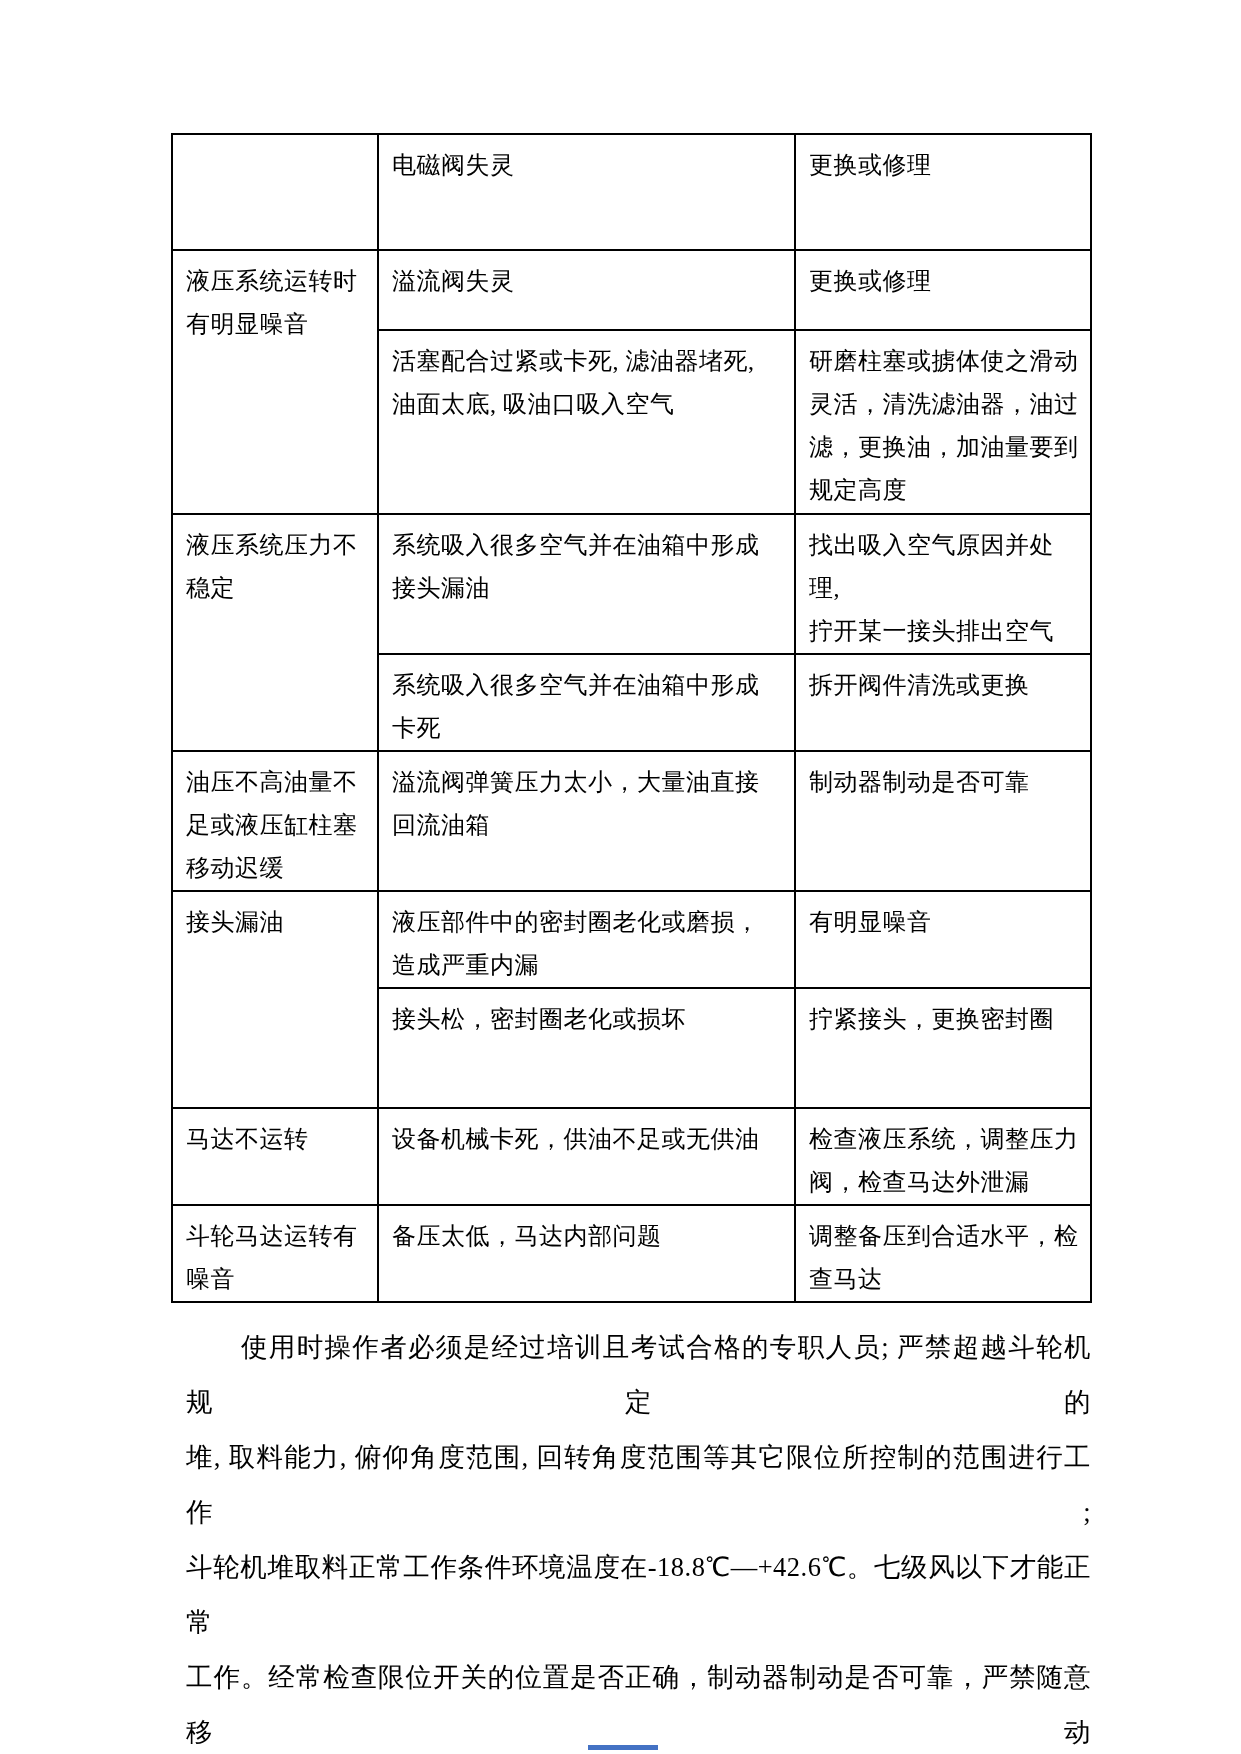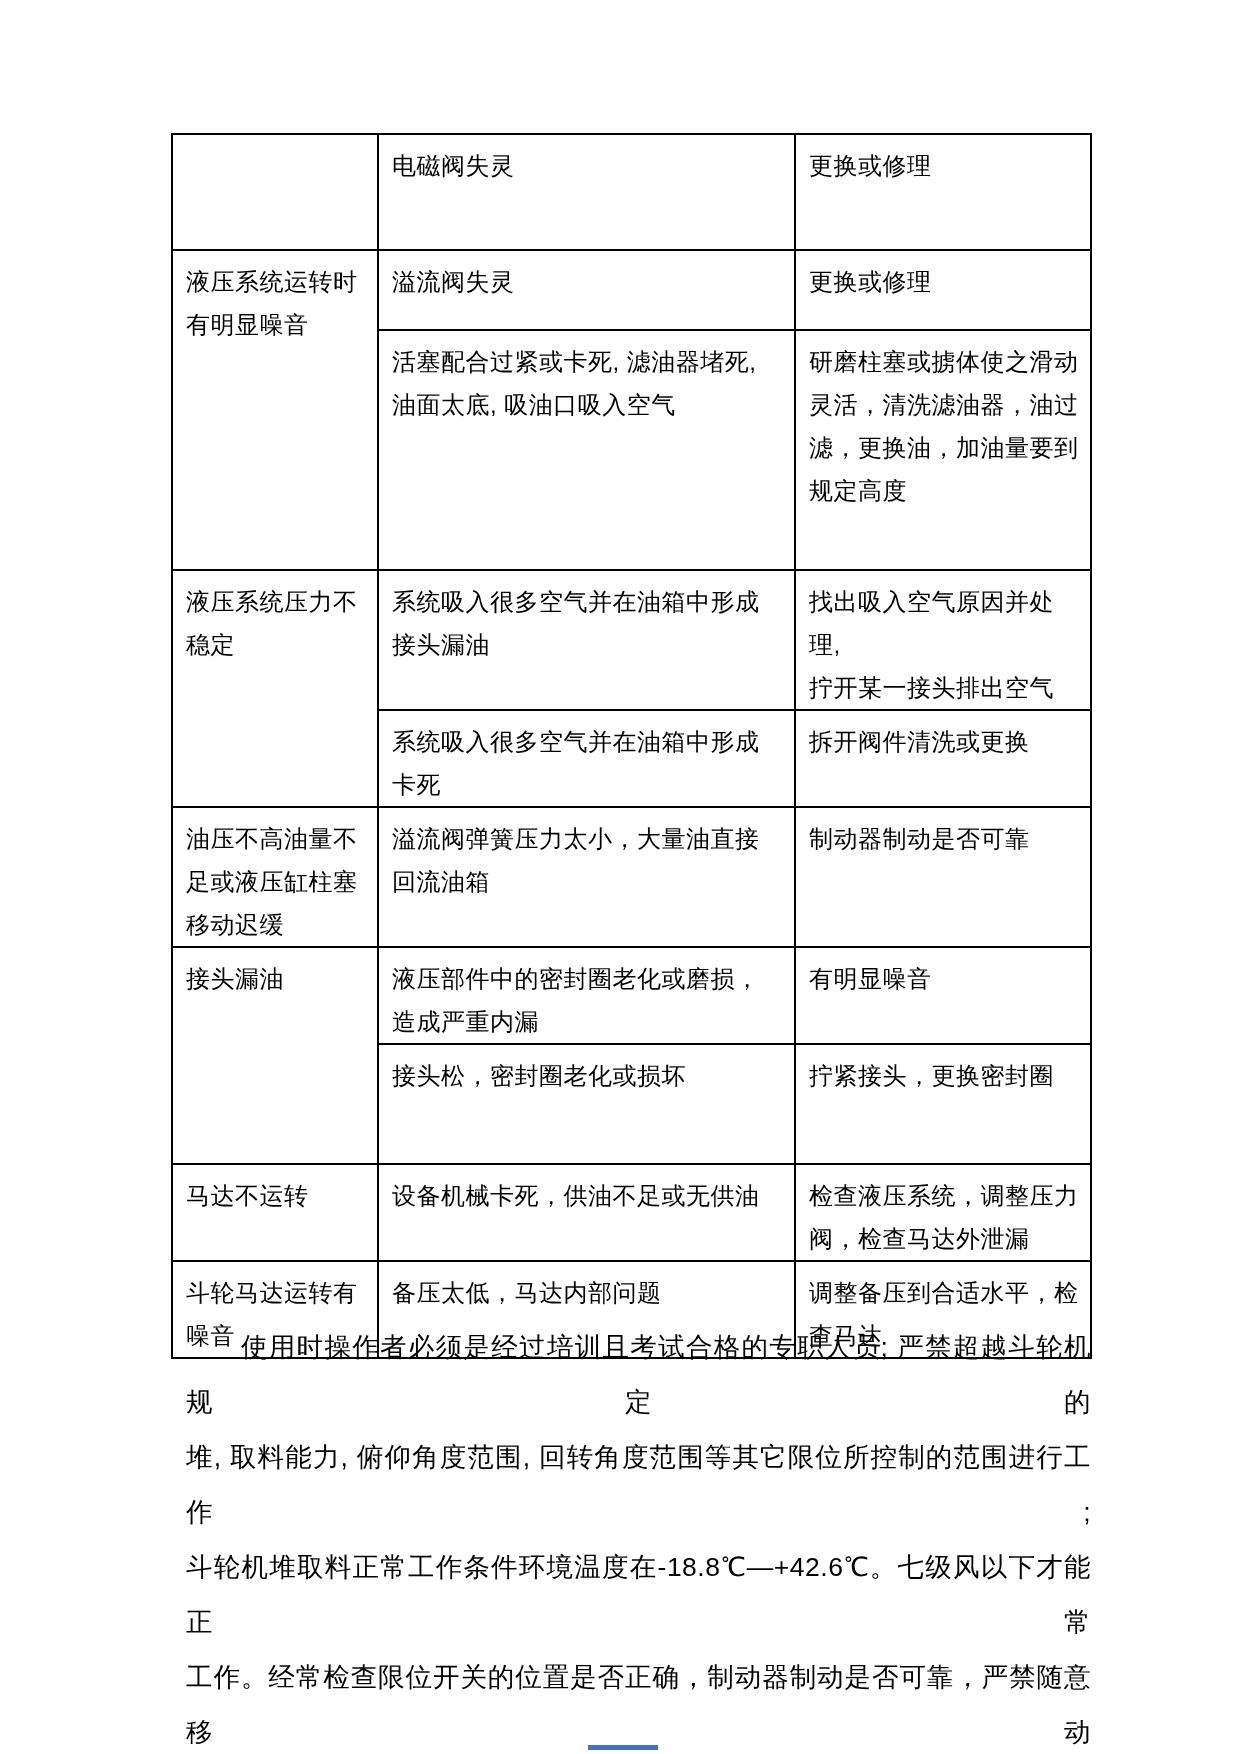--- a/index.html
+++ b/index.html
@@ -1,20 +1,20 @@
 <!DOCTYPE html>
 <html><head>
 <meta charset="utf-8">
 <style>
   html,body{margin:0;padding:0;background:#fff;}
   .page{
     position:relative;
     width:1241px;height:1754px;
     background:#ffffff;
-    font-family:Liberation Sans, sans-serif;
+    font-family:Liberation Serif, serif;
     color:#000;
     overflow:hidden;
   }
   table.trouble{
     position:absolute;left:171px;top:133px;
     width:919px;
     border-collapse:collapse;
     table-layout:fixed;
   }
   table.trouble td{
@@ -71,21 +71,21 @@
         <td></td>
         <td>电磁阀失灵</td>
         <td>更换或修理</td>
       </tr>
       <tr style="height:80px">
         <td rowspan="2">液压系统运转时
 有明显噪音</td>
         <td>溢流阀失灵</td>
         <td>更换或修理</td>
       </tr>
-      <tr style="height:240px">
+      <tr style="height:184px">
         <td>活塞配合过紧或卡死, 滤油器堵死,
 油面太底, 吸油口吸入空气</td>
         <td>研磨柱塞或掳体使之滑动
 灵活，清洗滤油器，油过
 滤，更换油，加油量要到
 规定高度</td>
       </tr>
       <tr style="height:130px">
         <td rowspan="2">液压系统压力不
 稳定</td>

